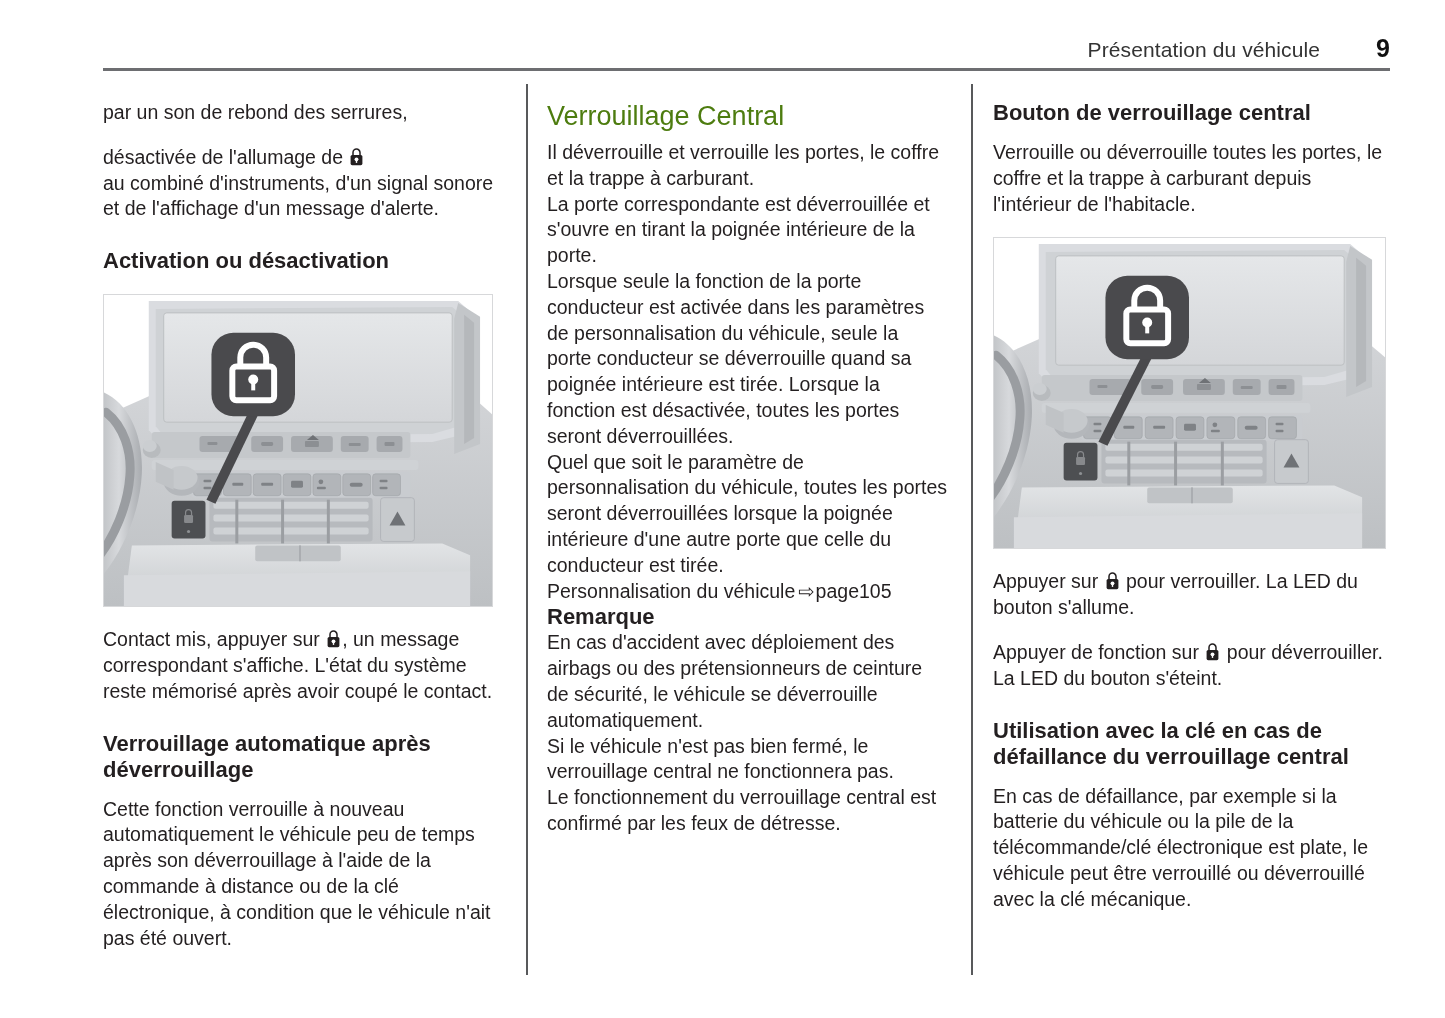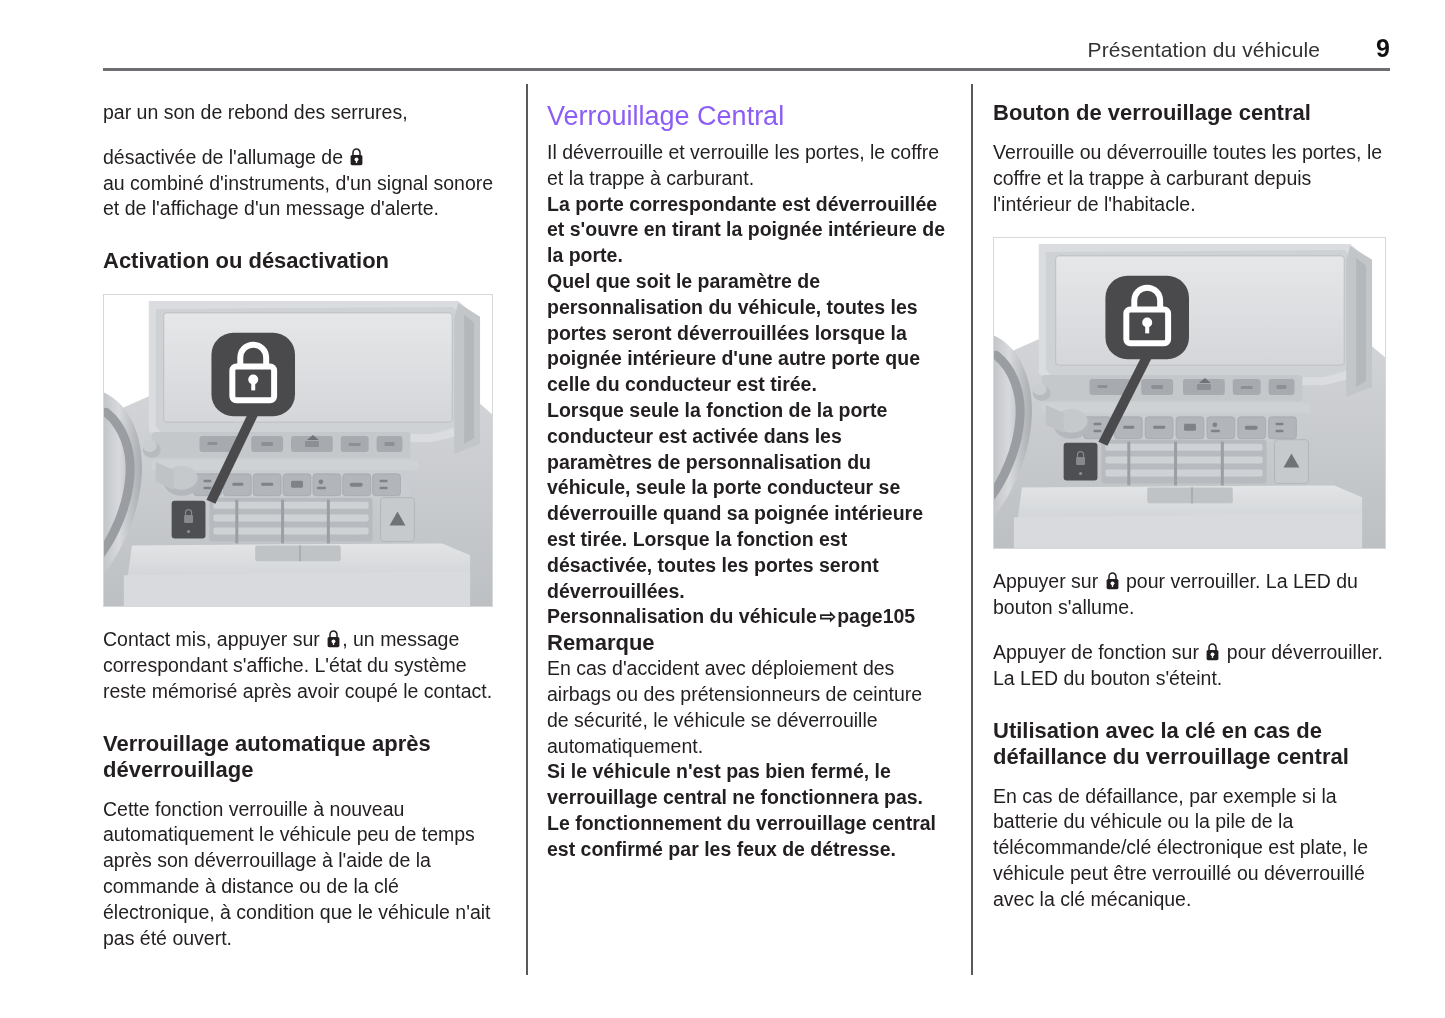--- a/index.html
+++ b/index.html
@@ -70,35 +70,35 @@
   .divider-2 { left: 971px; }
 
   
   p.body {
     margin: 0;
     font-size: 19.5px;
     line-height: 25.8px;
     font-weight: 400;
     color: #231f20;
   }
-  p.body + p.body { margin-top: 0; font-weight: bold; }
+  p.body + p.body { margin-top: 0; }
 
   h2.sect {
     margin: 0;
     font-size: 22px;
     font-weight: 700;
     line-height: 26px;
     color: #231f20;
   }
   h1.chapter {
     margin: 0;
     font-size: 27px;
     font-weight: 400;
     line-height: 32px;
-    color: #8b5cf6;
+    color: #4d7c0f;
   }
   .gap-sm  { height: 14px; }
   .gap-md  { height: 20px; }
   .gap-lg  { height: 26px; }
   .gap-xs  { height: 8px; }
   .gap-para { height: 19px; }
 
   
   .lock-inline {
     display: inline-block;
@@ -301,22 +301,22 @@
 </div>
 
 <div class="col col-2">
 
   <h1 class="chapter">Verrouillage Central</h1>
 
   <div class="gap-xs"></div>
 
   <p class="body">Il déverrouille et verrouille les portes, le coffre et la trappe à carburant.</p>
   <p class="body">La porte correspondante est déverrouillée et s'ouvre en tirant la poignée intérieure de la porte.</p>
+  <p class="body">Lorsque seule la fonction de la porte conducteur est activée dans les paramètres de personnalisation du véhicule, seule la porte conducteur se déverrouille quand sa poignée intérieure est tirée. Lorsque la fonction est désactivée, toutes les portes seront déverrouillées.</p>
   <p class="body">Quel que soit le paramètre de personnalisation du véhicule, toutes les portes seront déverrouillées lorsque la poignée intérieure d'une autre porte que celle du conducteur est tirée.</p>
-  <p class="body">Lorsque seule la fonction de la porte conducteur est activée dans les paramètres de personnalisation du véhicule, seule la porte conducteur se déverrouille quand sa poignée intérieure est tirée. Lorsque la fonction est désactivée, toutes les portes seront déverrouillées.</p>
 
   <p class="body"><span>Personnalisation du véhicule</span><span class="arrow-ref">⇨</span><span>page105</span></p>
 
   <h2 class="sect">Remarque</h2>
 
   <p class="body">En cas d'accident avec déploiement des airbags ou des prétensionneurs de ceinture de sécurité, le véhicule se déverrouille automatiquement.</p>
   <p class="body">Si le véhicule n'est pas bien fermé, le verrouillage central ne fonctionnera pas.</p>
   <p class="body">Le fonctionnement du verrouillage central est confirmé par les feux de détresse.</p>
 </div>
 

